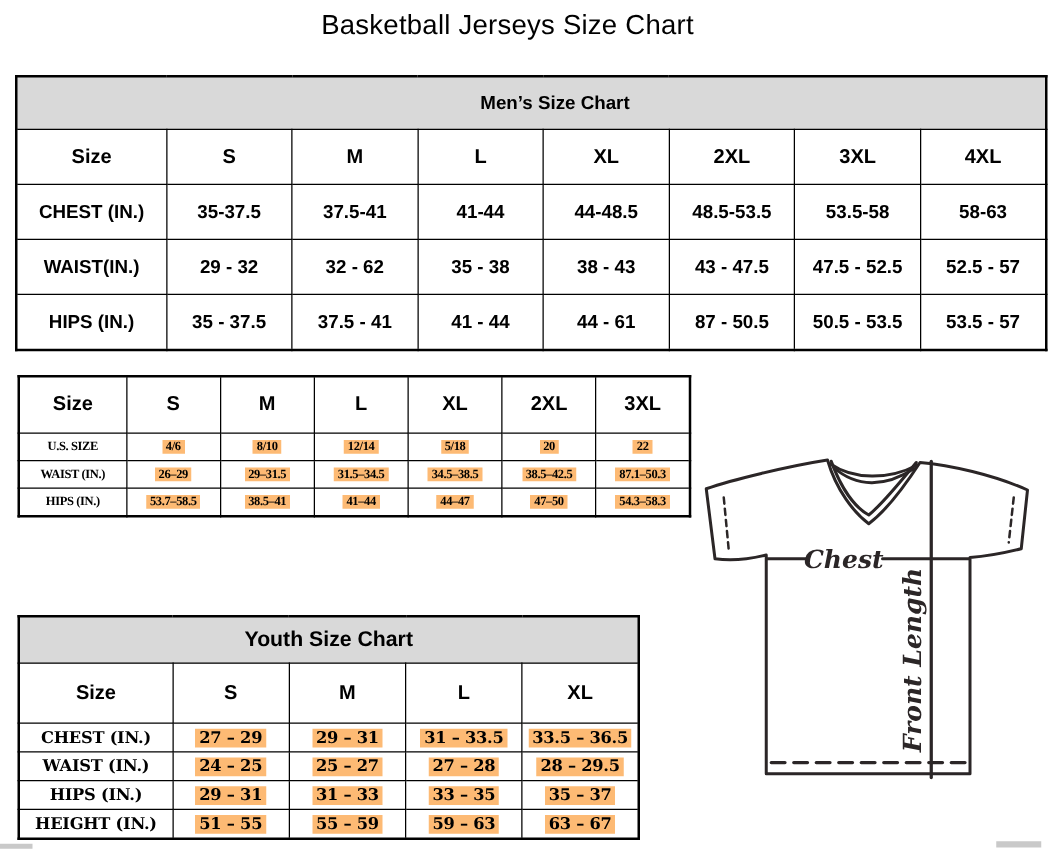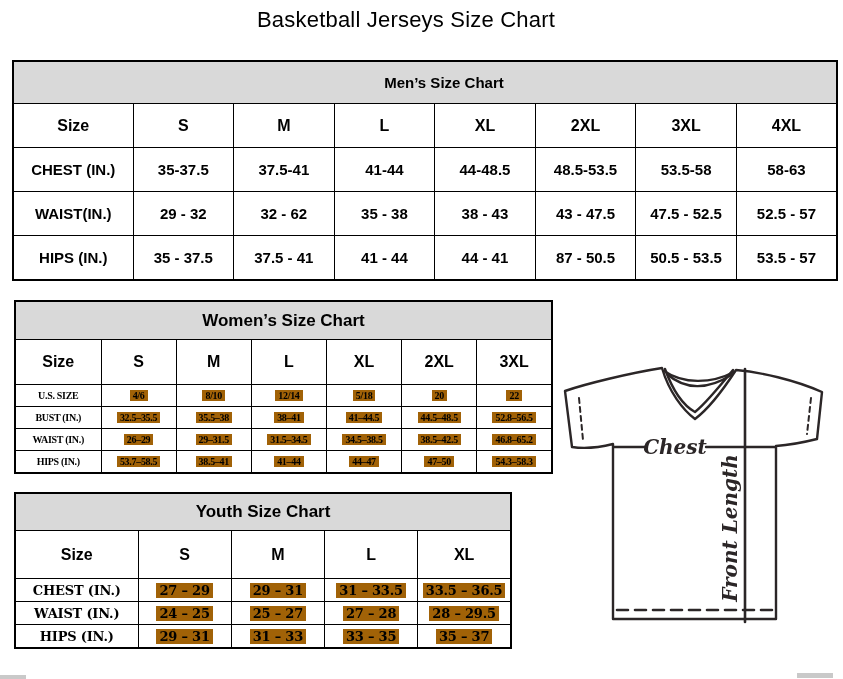--- a/index.html
+++ b/index.html
@@ -32,21 +32,21 @@
   #womens .rl,#womens .dv{
     font-family:Liberation Serif, serif;font-size:10px;height:21px;letter-spacing:-0.3px;
   }
   
   #youth{left:14px;top:492px;width:498px;}
   #youth .ttl{height:36px;}
   #youth .sz{font-size:16px;height:47px;font-family:"Liberation Sans",sans-serif;}
   #youth .rl,#youth .dv{
     font-family:"DejaVu Serif",serif;font-size:13px;height:22px;letter-spacing:-0.2px;
   }
-  #womens .hl,#youth .hl{background:#a16207;padding:0 3px;}
+  #womens .hl,#youth .hl{background:#fdba74;padding:0 3px;}
   
   .jersey-wrap{position:absolute;left:555px;top:360px;width:280px;height:302px;}
   .jersey-wrap svg{display:block;}
   .svg-label{
     font-family:"DejaVu Serif",serif;font-style:italic;font-weight:bold;fill:#2b2627;
   }
   
   .scroll-frag{position:absolute;background:#c9c9c9;}
   .scroll-frag.left{left:0;top:675px;width:26px;height:4px;}
   .scroll-frag.right{left:797px;top:673px;width:36px;height:5px;}
@@ -99,77 +99,65 @@
         <td class="dv"><span class="hl">38 - 43</span></td>
         <td class="dv"><span class="hl">43 - 47.5</span></td>
         <td class="dv"><span class="hl">47.5 - 52.5</span></td>
         <td class="dv"><span class="hl">52.5 - 57</span></td>
       </tr>
       <tr>
         <th class="rl">HIPS (IN.)</th>
         <td class="dv"><span class="hl">35 - 37.5</span></td>
         <td class="dv"><span class="hl">37.5 - 41</span></td>
         <td class="dv"><span class="hl">41 - 44</span></td>
-        <td class="dv"><span class="hl">44 - 41</span></td>
+        <td class="dv"><span class="hl">44 - 61</span></td>
         <td class="dv"><span class="hl">87 - 50.5</span></td>
         <td class="dv"><span class="hl">50.5 - 53.5</span></td>
         <td class="dv"><span class="hl">53.5 - 57</span></td>
       </tr>
     </tbody>
   </table>
 
 <table class="tbl" id="womens">
     <colgroup>
       <col style="width:86px">
       <col>
       <col>
       <col>
       <col>
       <col>
       <col>
     </colgroup>
     <tbody>
-      <tr>
-        <td class="ttl" colspan="7">Women’s Size Chart</td>
-      </tr>
       <tr>
         <th class="sz">Size</th>
         <th class="sz">S</th>
         <th class="sz">M</th>
         <th class="sz">L</th>
         <th class="sz">XL</th>
         <th class="sz">2XL</th>
         <th class="sz">3XL</th>
       </tr>
       <tr>
         <th class="rl">U.S. SIZE</th>
         <td class="dv"><span class="hl">4/6</span></td>
         <td class="dv"><span class="hl">8/10</span></td>
         <td class="dv"><span class="hl">12/14</span></td>
         <td class="dv"><span class="hl">5/18</span></td>
         <td class="dv"><span class="hl">20</span></td>
         <td class="dv"><span class="hl">22</span></td>
       </tr>
       <tr>
-        <th class="rl">BUST (IN.)</th>
-        <td class="dv"><span class="hl">32.5–35.5</span></td>
-        <td class="dv"><span class="hl">35.5–38</span></td>
-        <td class="dv"><span class="hl">38–41</span></td>
-        <td class="dv"><span class="hl">41–44.5</span></td>
-        <td class="dv"><span class="hl">44.5–48.5</span></td>
-        <td class="dv"><span class="hl">52.8–56.5</span></td>
-      </tr>
-      <tr>
         <th class="rl">WAIST (IN.)</th>
         <td class="dv"><span class="hl">26–29</span></td>
         <td class="dv"><span class="hl">29–31.5</span></td>
         <td class="dv"><span class="hl">31.5–34.5</span></td>
         <td class="dv"><span class="hl">34.5–38.5</span></td>
         <td class="dv"><span class="hl">38.5–42.5</span></td>
-        <td class="dv"><span class="hl">46.8–65.2</span></td>
+        <td class="dv"><span class="hl">87.1–50.3</span></td>
       </tr>
       <tr>
         <th class="rl">HIPS (IN.)</th>
         <td class="dv"><span class="hl">53.7–58.5</span></td>
         <td class="dv"><span class="hl">38.5–41</span></td>
         <td class="dv"><span class="hl">41–44</span></td>
         <td class="dv"><span class="hl">44–47</span></td>
         <td class="dv"><span class="hl">47–50</span></td>
         <td class="dv"><span class="hl">54.3–58.3</span></td>
       </tr>
@@ -208,20 +196,27 @@
         <td class="dv"><span class="hl">25 – 27</span></td>
         <td class="dv"><span class="hl">27 – 28</span></td>
         <td class="dv"><span class="hl">28 – 29.5</span></td>
       </tr>
       <tr>
         <th class="rl">HIPS (IN.)</th>
         <td class="dv"><span class="hl">29 – 31</span></td>
         <td class="dv"><span class="hl">31 – 33</span></td>
         <td class="dv"><span class="hl">33 – 35</span></td>
         <td class="dv"><span class="hl">35 – 37</span></td>
+      </tr>
+      <tr>
+        <th class="rl">HEIGHT (IN.)</th>
+        <td class="dv"><span class="hl">51 – 55</span></td>
+        <td class="dv"><span class="hl">55 – 59</span></td>
+        <td class="dv"><span class="hl">59 – 63</span></td>
+        <td class="dv"><span class="hl">63 – 67</span></td>
       </tr>
     </tbody>
   </table>
 
 <div class="jersey-wrap">
   <svg width="280" height="302" viewBox="0 0 280 302">
     <g fill="none" stroke="#2b2627" stroke-width="2.4" stroke-linejoin="round" stroke-linecap="round">
 
       <path fill="#ffffff" d="M107,8
            C75,13 30,24 10,31

